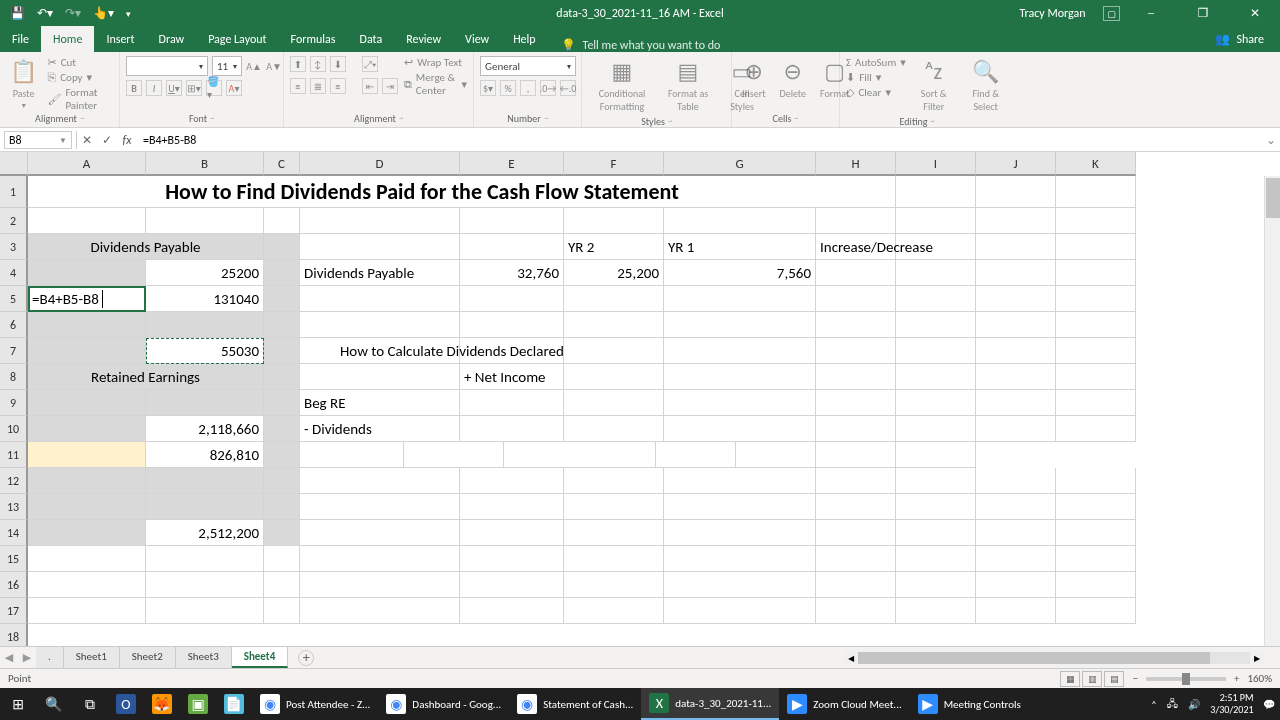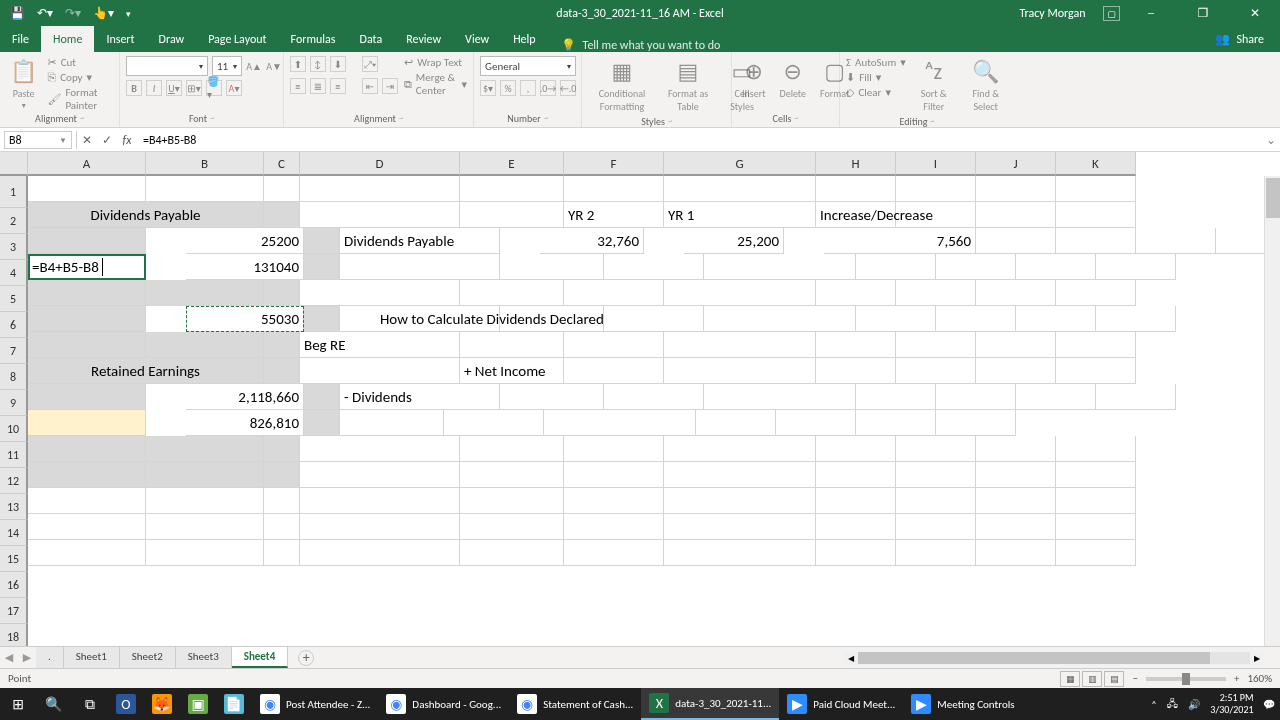--- a/index.html
+++ b/index.html
@@ -51,21 +51,21 @@
 
 .sheet-area { position: relative; height: 494px; display: flex; background: #fff; }
 .corner { width: 28px; height: 24px; background: #e6e6e6; border-right: 1px solid #ccc; border-bottom: 2px solid #999; }
 .col-headers { display: flex; height: 24px; }
 .col-h { background: #e6e6e6; border-right: 1px solid #ccc; border-bottom: 2px solid #999; text-align: center; font-size: 13px; color: #333; line-height: 24px; }
 .row-headers { display: flex; flex-direction: column; width: 28px; }
 .row-h { background: #e6e6e6; border-bottom: 1px solid #ccc; border-right: 2px solid #999; text-align: center; font-size: 12px; color: #333; line-height: 26px; height: 26px; }
 .headers-row { display: flex; position: absolute; top: 0; left: 0; }
 .grid-row { display: flex; height: 26px; }
 .cell { border-right: 1px solid #d4d4d4; border-bottom: 1px solid #d4d4d4; font-size: 15px; padding: 2px 4px; display: flex; align-items: center; overflow: visible; white-space: nowrap; }
-.cell.right { justify-content: flex-end; margin-left: 40px; }
+.cell.right { justify-content: flex-end; }
 .cell.center { justify-content: center; }
 .cell.title-cell { font-weight: bold; font-size: 22px; justify-content: center; border-right: none; overflow: visible; }
 .row-h.row1 { height: 32px; line-height: 32px; }
 .grid-row.row1 { height: 32px; }
 .grey-bg { background: #d9d9d9; }
 .yellow-bg { background: #fff2cc; }
 .marching-ants { outline: 1.5px dashed #217346; outline-offset: -1px; }
 .edit-cell { outline: 2px solid #217346; outline-offset: -2px; color: #0066cc; }
 .edit-cell .caret { border-right: 1px solid #000; animation: blink 1s infinite; }
 @keyframes blink { 50% { opacity: 0; } }
@@ -340,20 +340,27 @@
         <div class="row-h">11</div>
         <div class="row-h">12</div>
         <div class="row-h">13</div>
         <div class="row-h">14</div>
         <div class="row-h">15</div>
         <div class="row-h">16</div>
         <div class="row-h">17</div>
         <div class="row-h">18</div>
       </div>
     <div id="grid-body">
+        <div class="grid-row row1">
+          <div class="cell title-cell" style="width: 788px;">How to Find Dividends Paid for the Cash Flow Statement</div>
+          <div class="cell" style="width: 80px;"></div>
+          <div class="cell" style="width: 80px;"></div>
+          <div class="cell" style="width: 80px;"></div>
+          <div class="cell" style="width: 80px;"></div>
+        </div>
         <div class="grid-row">
           <div class="cell" style="width: 118px;"></div>
           <div class="cell" style="width: 118px;"></div>
           <div class="cell" style="width: 36px;"></div>
           <div class="cell" style="width: 160px;"></div>
           <div class="cell" style="width: 104px;"></div>
           <div class="cell" style="width: 100px;"></div>
           <div class="cell" style="width: 152px;"></div>
           <div class="cell" style="width: 80px;"></div>
           <div class="cell" style="width: 80px;"></div>
@@ -421,37 +428,37 @@
           <div class="cell" style="width: 160px; padding-left: 40px; overflow: visible;">How to Calculate Dividends Declared</div>
           <div class="cell" style="width: 104px;"></div>
           <div class="cell" style="width: 100px;"></div>
           <div class="cell" style="width: 152px;"></div>
           <div class="cell" style="width: 80px;"></div>
           <div class="cell" style="width: 80px;"></div>
           <div class="cell" style="width: 80px;"></div>
           <div class="cell" style="width: 80px;"></div>
         </div>
         <div class="grid-row">
+          <div class="cell grey-bg center" style="width: 236px;">Retained Earnings</div>
+          <div class="cell grey-bg" style="width: 36px;"></div>
+          <div class="cell" style="width: 160px;"></div>
+          <div class="cell" style="width: 104px;">+ Net Income</div>
+          <div class="cell" style="width: 100px;"></div>
+          <div class="cell" style="width: 152px;"></div>
+          <div class="cell" style="width: 80px;"></div>
+          <div class="cell" style="width: 80px;"></div>
+          <div class="cell" style="width: 80px;"></div>
+          <div class="cell" style="width: 80px;"></div>
+        </div>
+        <div class="grid-row">
           <div class="cell grey-bg" style="width: 118px;"></div>
           <div class="cell grey-bg" style="width: 118px;"></div>
           <div class="cell grey-bg" style="width: 36px;"></div>
           <div class="cell" style="width: 160px;">Beg RE</div>
           <div class="cell" style="width: 104px;"></div>
-          <div class="cell" style="width: 100px;"></div>
-          <div class="cell" style="width: 152px;"></div>
-          <div class="cell" style="width: 80px;"></div>
-          <div class="cell" style="width: 80px;"></div>
-          <div class="cell" style="width: 80px;"></div>
-          <div class="cell" style="width: 80px;"></div>
-        </div>
-        <div class="grid-row">
-          <div class="cell grey-bg center" style="width: 236px;">Retained Earnings</div>
-          <div class="cell grey-bg" style="width: 36px;"></div>
-          <div class="cell" style="width: 160px;"></div>
-          <div class="cell" style="width: 104px;">+ Net Income</div>
           <div class="cell" style="width: 100px;"></div>
           <div class="cell" style="width: 152px;"></div>
           <div class="cell" style="width: 80px;"></div>
           <div class="cell" style="width: 80px;"></div>
           <div class="cell" style="width: 80px;"></div>
           <div class="cell" style="width: 80px;"></div>
         </div>
         <div class="grid-row">
           <div class="cell grey-bg" style="width: 118px;"></div>
           <div class="cell right" style="width: 118px;">2,118,660</div>
@@ -486,20 +493,33 @@
           <div class="cell" style="width: 100px;"></div>
           <div class="cell" style="width: 152px;"></div>
           <div class="cell" style="width: 80px;"></div>
           <div class="cell" style="width: 80px;"></div>
           <div class="cell" style="width: 80px;"></div>
           <div class="cell" style="width: 80px;"></div>
         </div>
         <div class="grid-row">
           <div class="cell grey-bg" style="width: 118px;"></div>
           <div class="cell grey-bg" style="width: 118px;"></div>
+          <div class="cell grey-bg" style="width: 36px;"></div>
+          <div class="cell" style="width: 160px;"></div>
+          <div class="cell" style="width: 104px;"></div>
+          <div class="cell" style="width: 100px;"></div>
+          <div class="cell" style="width: 152px;"></div>
+          <div class="cell" style="width: 80px;"></div>
+          <div class="cell" style="width: 80px;"></div>
+          <div class="cell" style="width: 80px;"></div>
+          <div class="cell" style="width: 80px;"></div>
+        </div>
+        <div class="grid-row">
+          <div class="cell grey-bg" style="width: 118px;"></div>
+          <div class="cell right" style="width: 118px;">2,512,200</div>
           <div class="cell grey-bg" style="width: 36px;"></div>
           <div class="cell" style="width: 160px;"></div>
           <div class="cell" style="width: 104px;"></div>
           <div class="cell" style="width: 100px;"></div>
           <div class="cell" style="width: 152px;"></div>
           <div class="cell" style="width: 80px;"></div>
           <div class="cell" style="width: 80px;"></div>
           <div class="cell" style="width: 80px;"></div>
           <div class="cell" style="width: 80px;"></div>
         </div>
@@ -620,21 +640,21 @@
       <div class="tb-btn">
         <span class="tb-icon chrome-ic">◉</span>
         <span>Statement of Cash...</span>
       </div>
       <div class="tb-btn active">
         <span class="tb-icon excel-ic">X</span>
         <span>data-3_30_2021-11...</span>
       </div>
       <div class="tb-btn">
         <span class="tb-icon zoom-ic">▶</span>
-        <span>Paid Cloud Meet...</span>
+        <span>Zoom Cloud Meet...</span>
       </div>
       <div class="tb-btn">
         <span class="tb-icon zoom-ic">▶</span>
         <span>Meeting Controls</span>
       </div>
     </div>
   <div class="tray">
     <span>˄</span>
     <span>🖧</span>
     <span>🔊</span>

